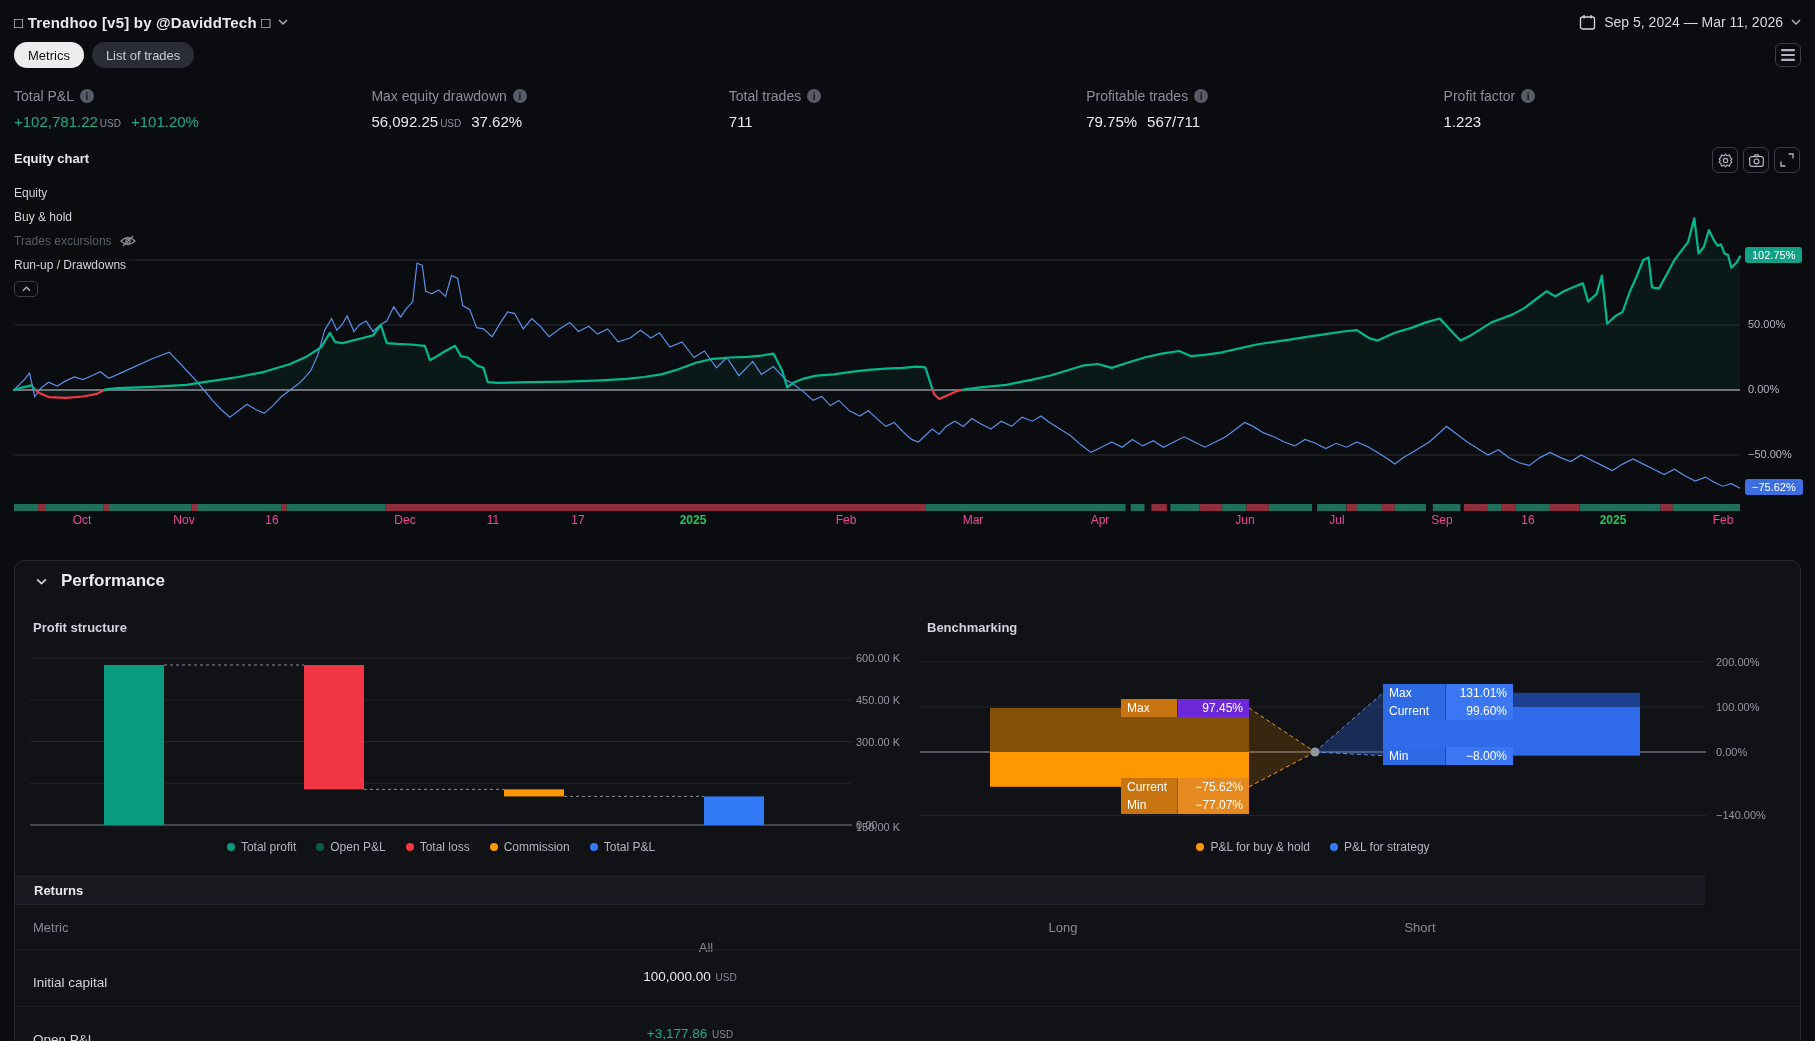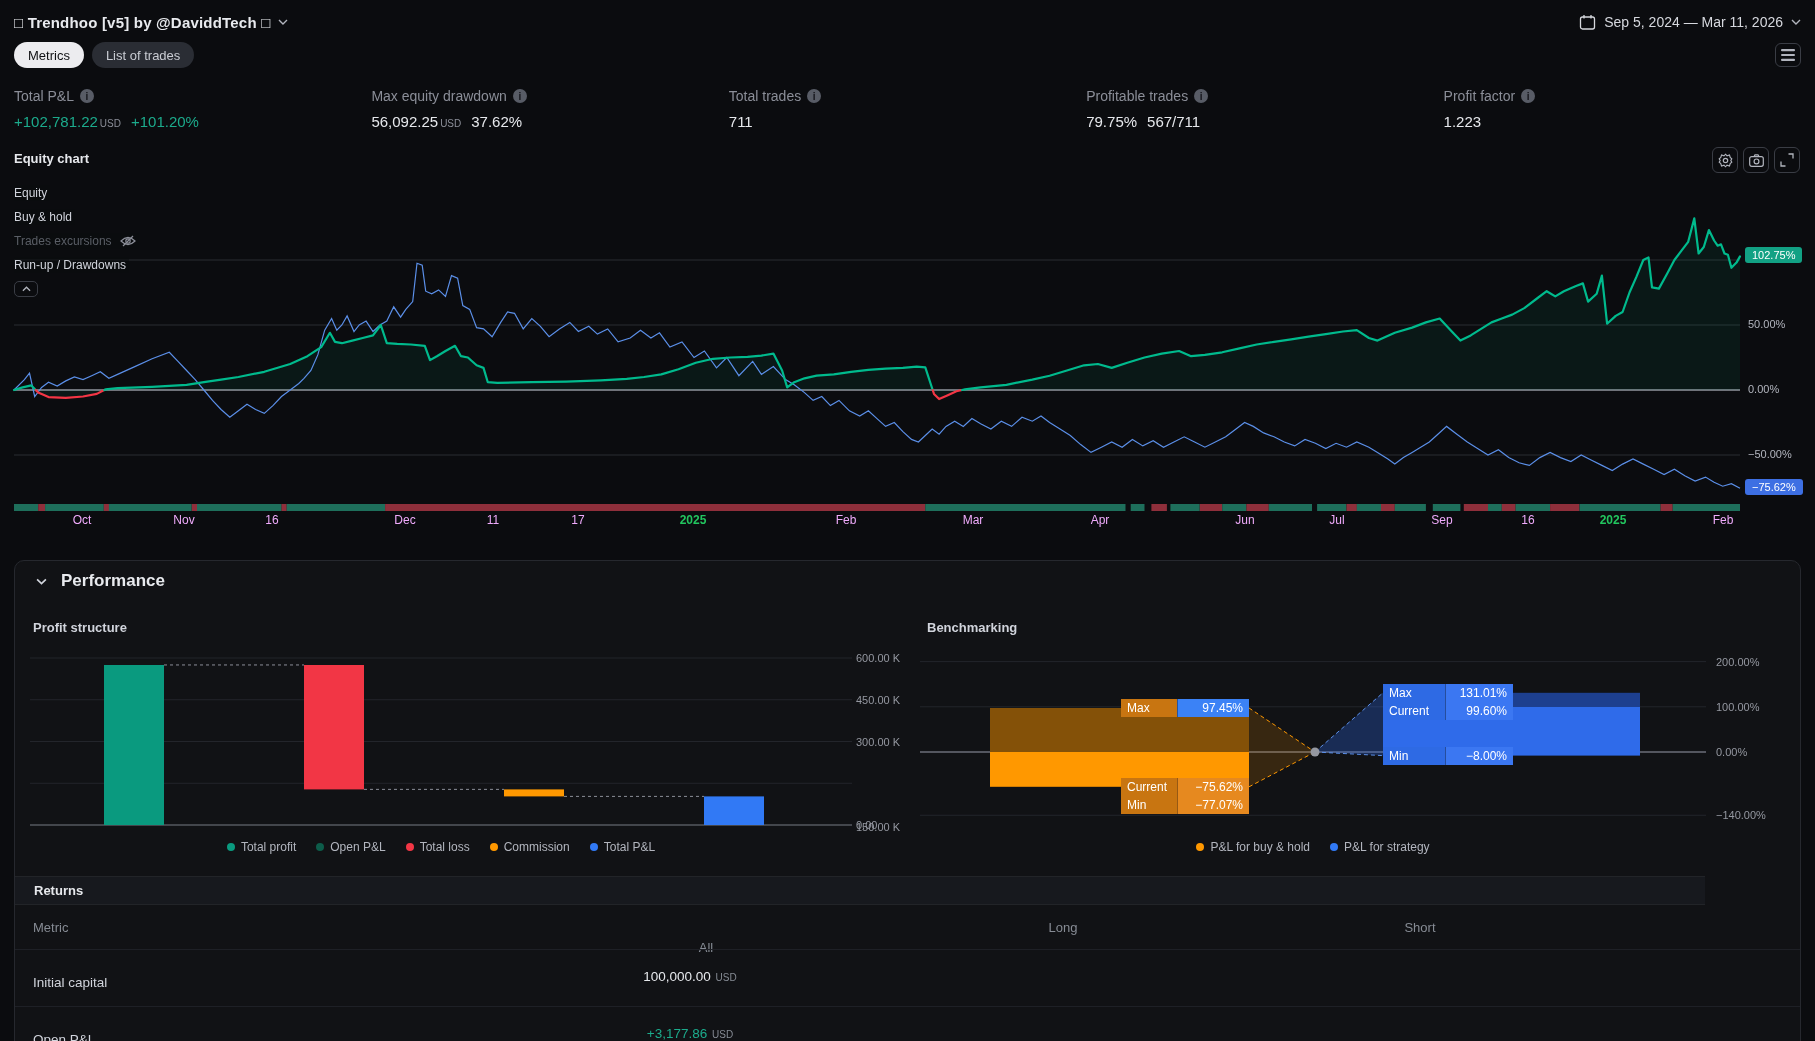--- a/index.html
+++ b/index.html
@@ -38,21 +38,21 @@
   .eq-tools .iconbtn { width:26px; height:26px; }
 
   
   .eq-legend { position:absolute; left:14px; top:185px; z-index:4; }
   .eq-legend .li { font-size:12px; color:#d1d4dc; margin-bottom:8px; display:flex; align-items:center; gap:8px; background:rgba(11,12,15,.55); padding:1px 3px 1px 0; width:max-content; cursor:pointer; }
   .eq-legend .li.muted { color:#5a5e66; }
   .collapse-btn { margin-top:6px; width:24px; height:16px; border:1px solid #3a3d45; border-radius:5px; display:flex; align-items:center; justify-content:center; cursor:pointer; }
 
   .yaxis-label { position:absolute; font-size:11px; color:#b2b5be; z-index:3; }
   .badge { position:absolute; font-size:11px; color:#fff; border-radius:3px; padding:2px 7px; z-index:3; }
-  .xtick { position:absolute; top:513px; width:64px; margin-left:-32px; text-align:center; font-size:12px; color:#f0abfc; z-index:3; }
+  .xtick { position:absolute; top:513px; width:64px; margin-left:-32px; text-align:center; font-size:12px; color:#ec4899; z-index:3; }
   .xtick.bold { font-weight:bold; color:#22c55e; }
 
   
   .card { position:absolute; left:14px; top:560px; width:1787px; height:500px; background:#111215; border:1px solid #26282e; border-radius:10px; z-index:1; }
   .perf-head { position:absolute; left:36px; top:571px; display:flex; align-items:center; gap:14px; z-index:4; cursor:pointer; }
   .perf-title { font-size:17px; font-weight:bold; color:#e8eaee; }
   .subchart-title { position:absolute; font-size:13px; font-weight:bold; color:#d1d4dc; z-index:4; }
   .ylab { position:absolute; font-size:11px; color:#9598a1; z-index:3; }
   .legend-row { position:absolute; display:flex; justify-content:center; gap:20px; z-index:3; }
   .legend-row .item { display:flex; align-items:center; gap:6px; font-size:12px; color:#b2b5be; }
@@ -349,21 +349,21 @@
         <span class="dot" style="background: rgb(49, 121, 245);"></span>
         <span>Total P&amp;L</span>
       </div>
     </div>
     <div class="ylab" style="left: 1716px; top: 655.6px;">200.00%</div>
     <div class="ylab" style="left: 1716px; top: 700.8px;">100.00%</div>
     <div class="ylab" style="left: 1716px; top: 746px;">0.00%</div>
     <div class="ylab" style="left: 1716px; top: 809.28px;">−140.00%</div>
     <div class="bm-box" style="left: 1121px; top: 698.953px;">
       <div class="k" style="background: rgb(200, 117, 17); width: 56px;">Max</div>
-      <div class="v" style="background: #3b82f6; width: 72px; border-left: 1px solid rgba(0, 0, 0, 0.35);">97.45%</div>
+      <div class="v" style="background: #6d28d9; width: 72px; border-left: 1px solid rgba(0, 0, 0, 0.35);">97.45%</div>
     </div>
     <div class="bm-box" style="left: 1121px; top: 778px;">
       <div class="k" style="background: rgb(200, 117, 17); width: 56px;">Current</div>
       <div class="v" style="background: rgb(230, 137, 31); width: 72px; border-left: 1px solid rgba(0, 0, 0, 0.35);">−75.62%</div>
     </div>
     <div class="bm-box" style="left: 1121px; top: 796px;">
       <div class="k" style="background: rgb(200, 117, 17); width: 56px;">Min</div>
       <div class="v" style="background: rgb(230, 137, 31); width: 72px; border-left: 1px solid rgba(0, 0, 0, 0.35);">−77.07%</div>
     </div>
     <div class="bm-box" style="left: 1383px; top: 683.783px;">

